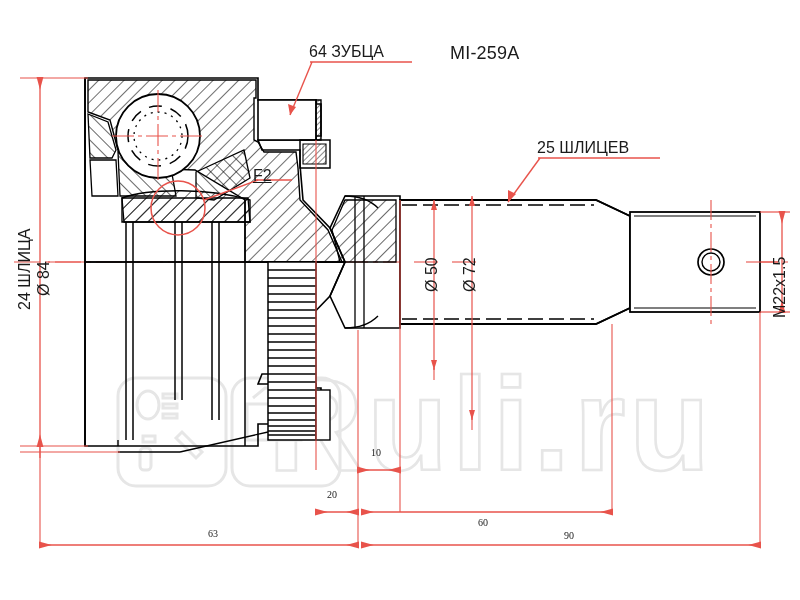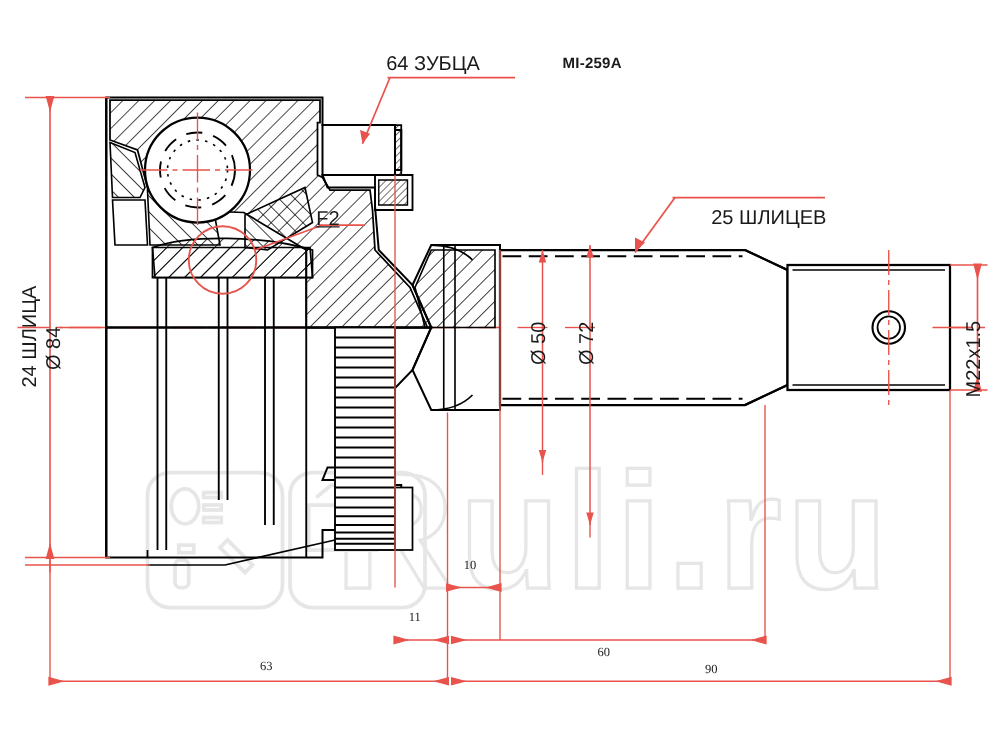--- a/index.html
+++ b/index.html
@@ -23,22 +23,22 @@
     height: 600px;
   }
   .lbl {
     position: absolute;
     font-family: "Liberation Sans", sans-serif;
     color: #1a1a1a;
     white-space: nowrap;
     line-height: 1;
   }
   .lbl-part {
-    font-size: 12px;
-    font-weight: bold;
+    font-size: 18px;
+    font-weight: normal;
     letter-spacing: 0.2px;
   }
   .lbl-note {
     font-size: 16px;
     font-weight: normal;
   }
   .lbl-dim {
     font-size: 10px;
     font-family: Liberation Serif, serif;
   }
@@ -303,36 +303,36 @@
     </g>
 
     <line x1="40" y1="446" x2="40" y2="548" stroke="#e8534b" stroke-width="1.1"></line>
     <line x1="20" y1="452" x2="120" y2="452" stroke="#e8534b" stroke-width="1.1"></line>
   </svg>
 
   <div class="lbl lbl-note" style="left:309px; top:44px;">64 ЗУБЦА</div>
 
   <div class="lbl lbl-part" style="left:450px; top:44px;">MI-259A</div>
 
-  <div class="lbl lbl-note" style="left:569px; top:140px;margin-top:27px;">25 ШЛИЦЕВ</div>
+  <div class="lbl lbl-note" style="left:537px; top:140px;">25 ШЛИЦЕВ</div>
 
   <div class="lbl lbl-note" style="left:253px; top:168px;text-decoration:underline;">F2</div>
 
   <div class="lbl lbl-note lbl-vert" style="left:17px; top:310px;">24 ШЛИЦА</div>
   <div class="lbl lbl-note lbl-vert" style="left:36px; top:296px;">Ø 84</div>
 
   <div class="lbl lbl-note lbl-vert" style="left:424px; top:292px;">Ø 50</div>
 
   <div class="lbl lbl-note lbl-vert" style="left:462px; top:292px;">Ø 72</div>
 
   <div class="lbl lbl-note lbl-vert" style="left:772px; top:318px;">M22x1.5</div>
 
   <div class="lbl lbl-dim" style="left:371px; top:448px;">10</div>
 
-  <div class="lbl lbl-dim" style="left:327px; top:490px;">11</div>
+  <div class="lbl lbl-dim" style="left:327px; top:490px;">20</div>
 
   <div class="lbl lbl-dim" style="left:478px; top:490px;margin-top:28px;">60</div>
 
   <div class="lbl lbl-dim" style="left:208px; top:529px;">63</div>
 
   <div class="lbl lbl-dim" style="left:564px; top:531px;">90</div>
 
 </div>
 
 </body></html>

